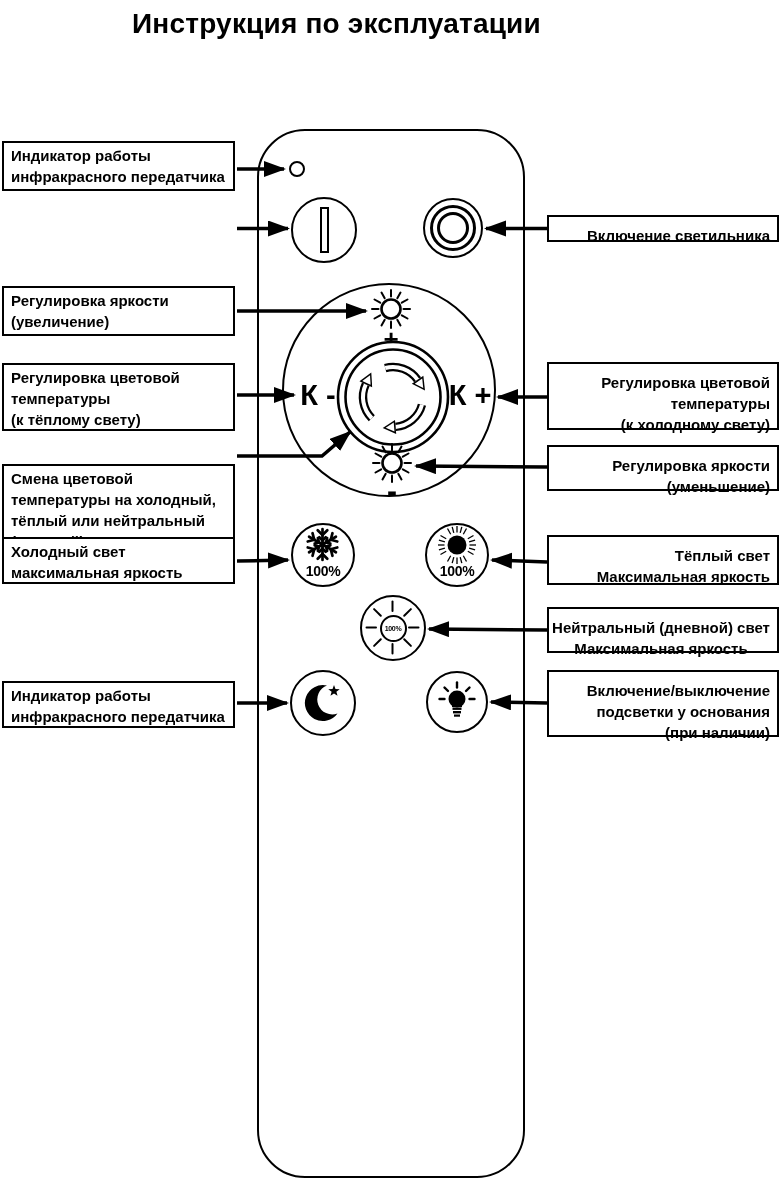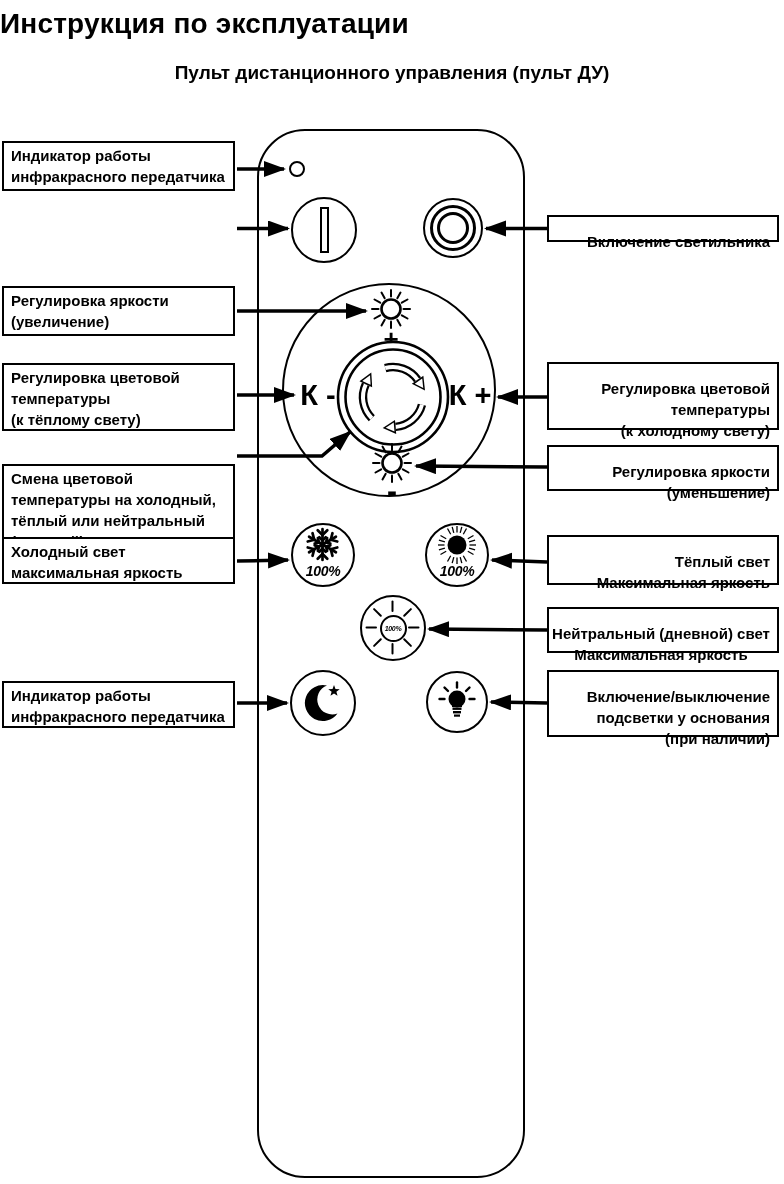--- a/index.html
+++ b/index.html
@@ -1,54 +1,53 @@
 <!DOCTYPE html>
 <html><head>
 <meta charset="utf-8">
 <style>
   html,body{margin:0;padding:0;background:#fff;}
   #canvas{
     position:relative;width:784px;height:1184px;background:#fff;overflow:hidden;
     font-family:"Liberation Sans",sans-serif;color:#000;
   }
   .title{
-    position:absolute;top:8px;left:0;width:673px;
+    position:absolute;top:8px;left:0;width:673px;text-align:center;
     font-size:28px;font-weight:bold;letter-spacing:.2px;
   }
   .subtitle{
     position:absolute;top:62px;left:0;width:784px;text-align:center;
     font-size:19px;font-weight:bold;
   }
   .box{
     position:absolute;border:2px solid #000;box-sizing:border-box;background:#fff;
     font-size:15px;line-height:21px;font-weight:bold;white-space:pre-line;z-index:4;
   }
   .box.left{left:2px;width:233px;padding:2px 1px 2px 7px;text-align:left;}
-  .box.right{left:547px;width:232px;padding:14px 7px 2px 3px;text-align:right;}
+  .box.right{left:547px;width:232px;padding:8px 7px 2px 3px;text-align:right;}
   .remote{
     position:absolute;left:257px;top:129px;width:268px;height:1049px;
     border:2.5px solid #000;border-radius:48px;box-sizing:border-box;background:#fff;z-index:1;
   }
   .circle{position:absolute;border:2.5px solid #000;border-radius:50%;box-sizing:border-box;background:#fff;}
-  .btn{z-index:2;font-style:italic;}
+  .btn{z-index:2;}
   .dialring{z-index:1;}
   .flexc{display:flex;align-items:center;justify-content:center;}
   .ktext{position:absolute;z-index:2;font-weight:bold;font-size:29px;text-align:center;width:60px;}
   .sign{position:absolute;z-index:2;font-weight:bold;text-align:center;}
   .pct{position:absolute;left:0;right:0;text-align:center;font-weight:bold;font-size:14px;letter-spacing:-.3px;}
   #arrows{position:absolute;left:0;top:0;z-index:3;pointer-events:none;}
   .icon-abs{position:absolute;}
 </style>
 </head>
 <body>
 
 <div id="canvas">
 
   <div class="title">Инструкция по эксплуатации</div>
-  <div class="subtitle">Пульт дистанционного управления (пульт ДУ)</div>
 
   <div class="remote"></div>
 
   <div class="circle btn" style="left:289px;top:161px;width:16px;height:16px;"></div>
 
   <div class="circle btn flexc" style="left:291px;top:197px;width:66px;height:66px;">
     <div style="width:9px;height:46px;border:2px solid #000;box-sizing:border-box;"></div>
   </div>
 
   <div class="circle btn flexc" style="left:423px;top:198px;width:60px;height:60px;">

